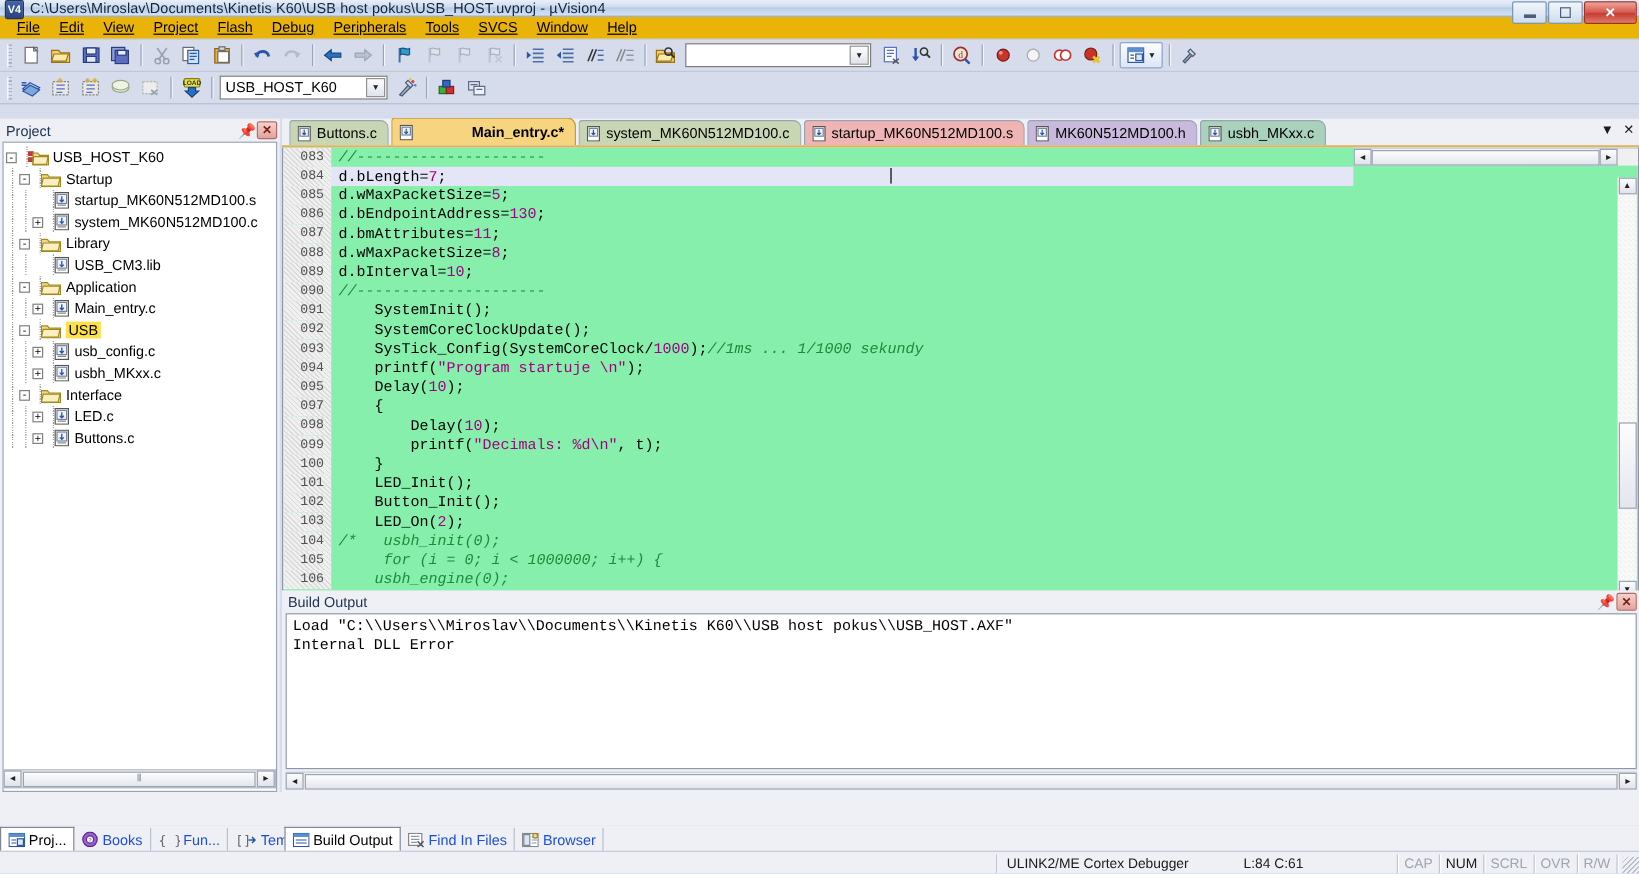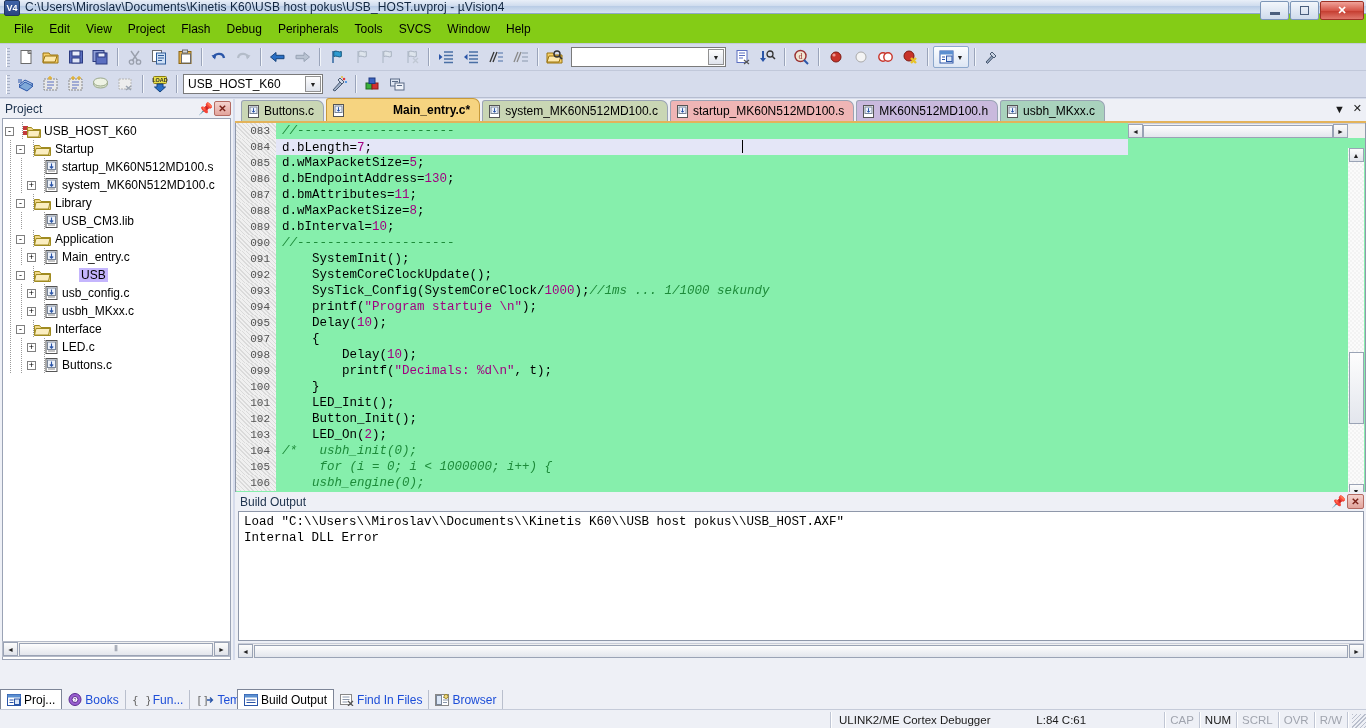--- a/index.html
+++ b/index.html
@@ -35,22 +35,22 @@
   .wbtn.close{
     width:44px;
     background:linear-gradient(to bottom,#f0a39a,#d6564a 50%,#c33a2d 51%,#e0786c);
     border-color:#9e3226;color:#fff;font-weight:bold;
   }
   .wbtn .min-gl{width:10px;height:3px;background:#4a5f7d;display:block;margin-top:6px;}
   .wbtn .max-gl{width:9px;height:9px;border:1.5px solid #4a5f7d;display:block;}
 
   
   .menubar{
-    height:30px; background:#84cc16; border-bottom:1px solid #c3cbdb;
-    display:flex; align-items:center; padding-left:6px;
+    height:19px; background:#eab308; border-bottom:1px solid #c3cbdb;
+    display:flex; align-items:center; padding-left:6px;text-decoration:underline;
   }
   .menu-item{ padding:2px 8px; font-size:12px; color:#000; cursor:default;}
 
   
   .toolbar{
     height:27px; background:#d6dcec;
     display:flex; align-items:center; padding-left:3px;
     border-bottom:1px solid #c1c8da;
   }
   .toolbar.row2{ height:27px; border-bottom:1px solid #b6bdd0; }
@@ -107,21 +107,21 @@
   .tnode{ display:flex;align-items:center;height:18px;white-space:nowrap;font-size:12px;color:#000;}
   .exp{ width:9px;height:9px;border:1px solid #808080;background:#fff;
     display:flex;align-items:center;justify-content:center;
     font-size:9px;line-height:7px;color:#000;margin-right:3px;font-family:"Liberation Sans",sans-serif;}
   .exp.none{border:none;background:none;}
   .dots{ width:11px;height:18px;
      background-image:repeating-linear-gradient(to bottom,#9a9a9a 0 1px,transparent 1px 2px);
      background-size:1px 100%;background-position:5px 0;background-repeat:no-repeat;}
   .ico-folder{width:17px;height:13px;margin-right:4px;position:relative;}
   .ico-file{width:13px;height:14px;margin-right:4px;}
-  .sel-label{ background:#c4b5fd; padding:0 2px;margin-left:24px;}
+  .sel-label{ background:#fde047; padding:0 2px;}
 
   
   .editor{
     position:absolute;left:235px;top:0;right:0;bottom:172px;
     background:#eef0f6;
   }
   .tabbar{
     height:24px;display:flex;align-items:flex-end;position:relative;
     padding-left:6px;border-bottom:2px solid #e3b35a;background:#eef0f6;
   }

